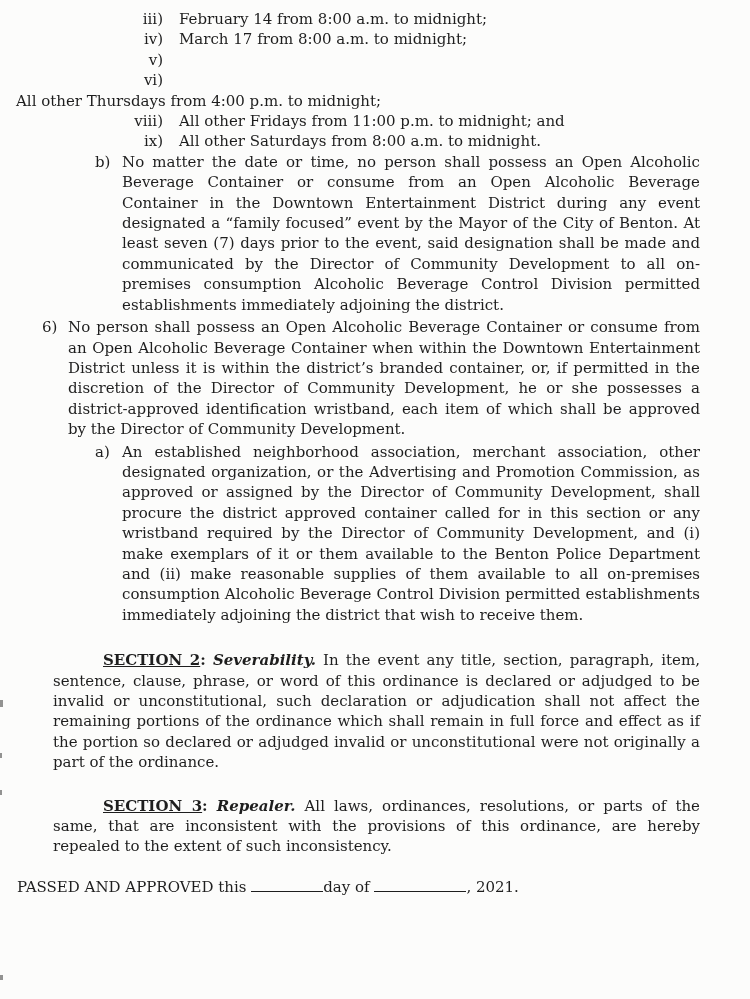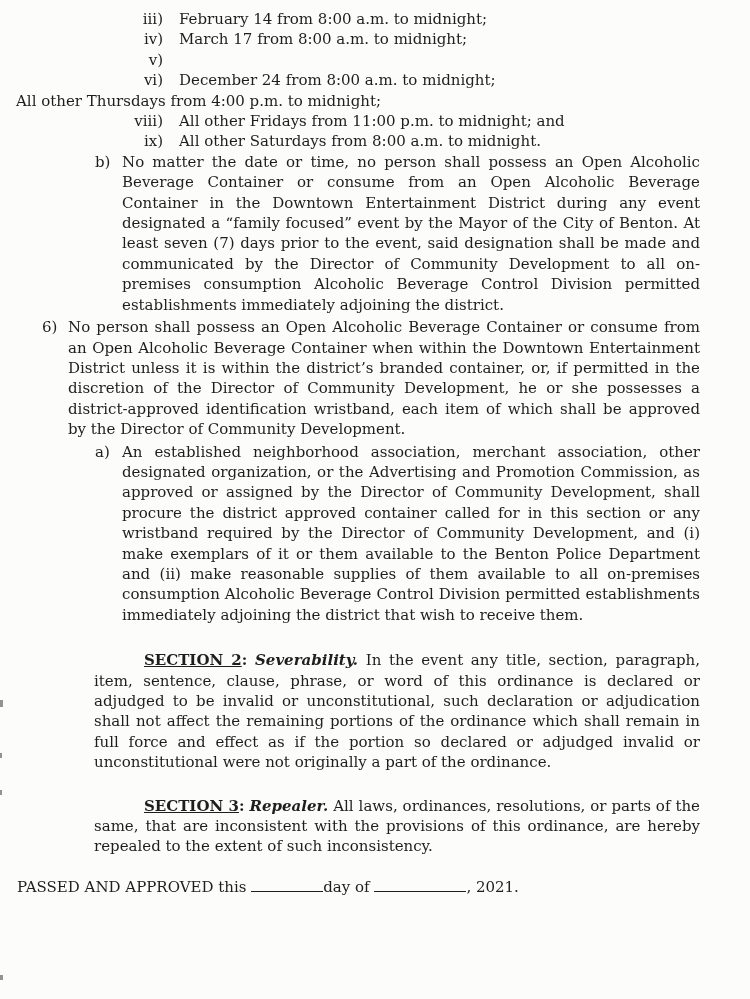--- a/index.html
+++ b/index.html
@@ -24,21 +24,21 @@
   
   .li { display: flex; }
   .li .body { flex: 1; text-align: justify; }
   .li-letter { margin-left: 95px; }
   .li-letter .marker { flex: 0 0 27px; }
   .li-number { margin-left: 42px; margin-top: 2px; }
   .li-number .marker { flex: 0 0 26px; }
   .li-a { margin-top: 2px; }
   
   .section {
-    margin: 25px 0 0 94px;
+    margin: 25px 0 0 53px;
     text-indent: 50px;
     text-align: justify;
   }
   .section.s3 { margin-top: 23px; }
   .sec-head { font-weight: bold; text-decoration: underline; }
   .sec-colon { font-weight: bold; }
   .sec-sub { font-weight: bold; font-style: italic; }
   
   .passed { margin: 20px 0 0 17px; white-space: nowrap; }
   .blank {
@@ -80,21 +80,20 @@
     </div>
     <div class="r-row">
       <span class="r-num">iv)</span>
       <span class="r-txt">March 17 from 8:00 a.m. to midnight;</span>
     </div>
     <div class="r-row">
       <span class="r-num">v)</span>
     </div>
     <div class="r-row">
       <span class="r-num">vi)</span>
-      <span class="r-txt">December 24 from 8:00 a.m. to midnight;</span>
     </div>
     <div class="r-row">
       <span class="r-txt">All other Thursdays from 4:00 p.m. to midnight;</span>
     </div>
     <div class="r-row">
       <span class="r-num">viii)</span>
       <span class="r-txt">All other Fridays from 11:00 p.m. to midnight; and</span>
     </div>
     <div class="r-row">
       <span class="r-num">ix)</span>

